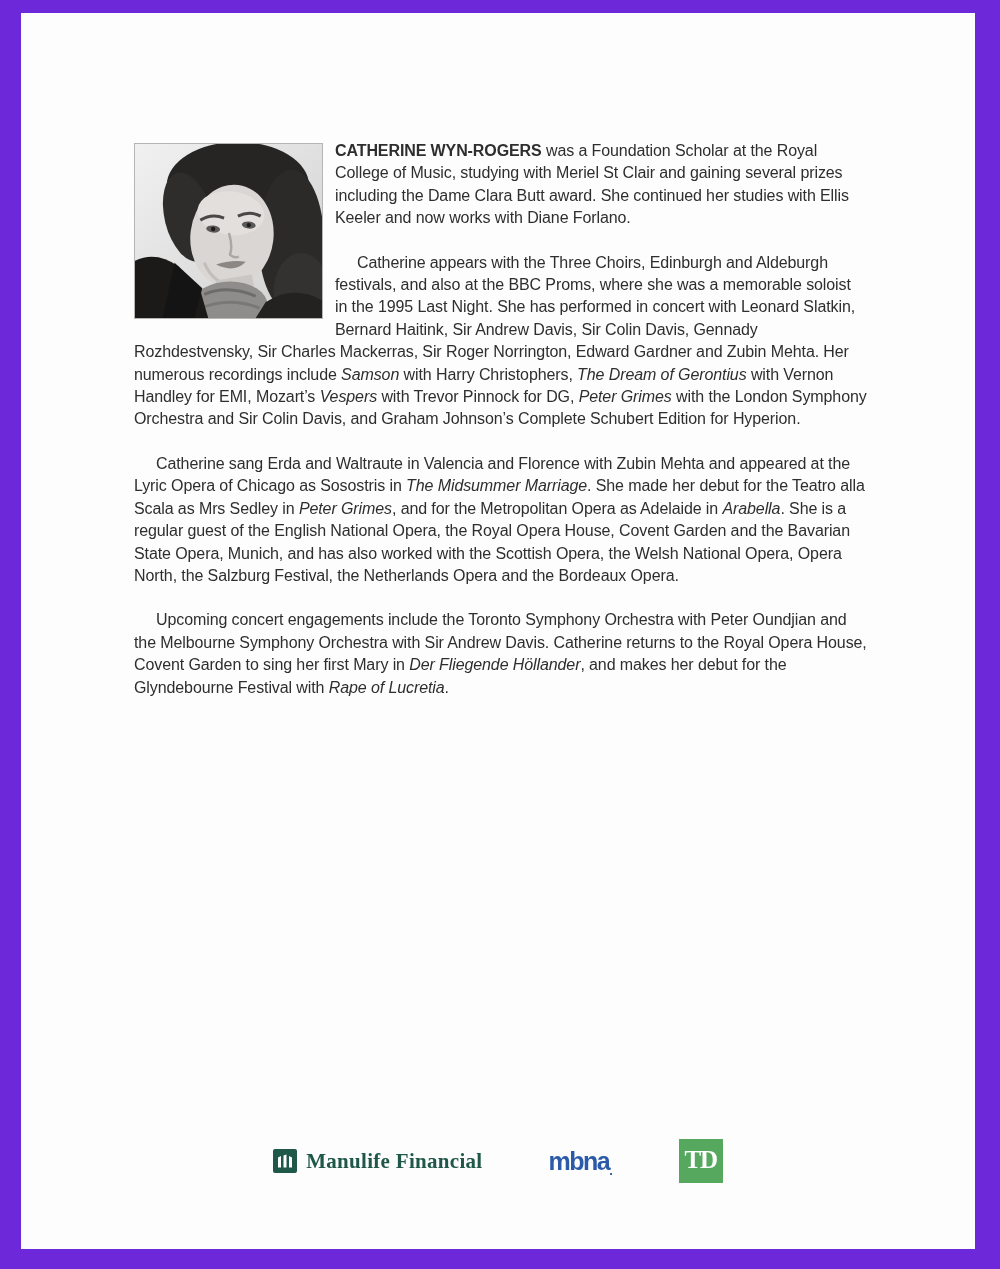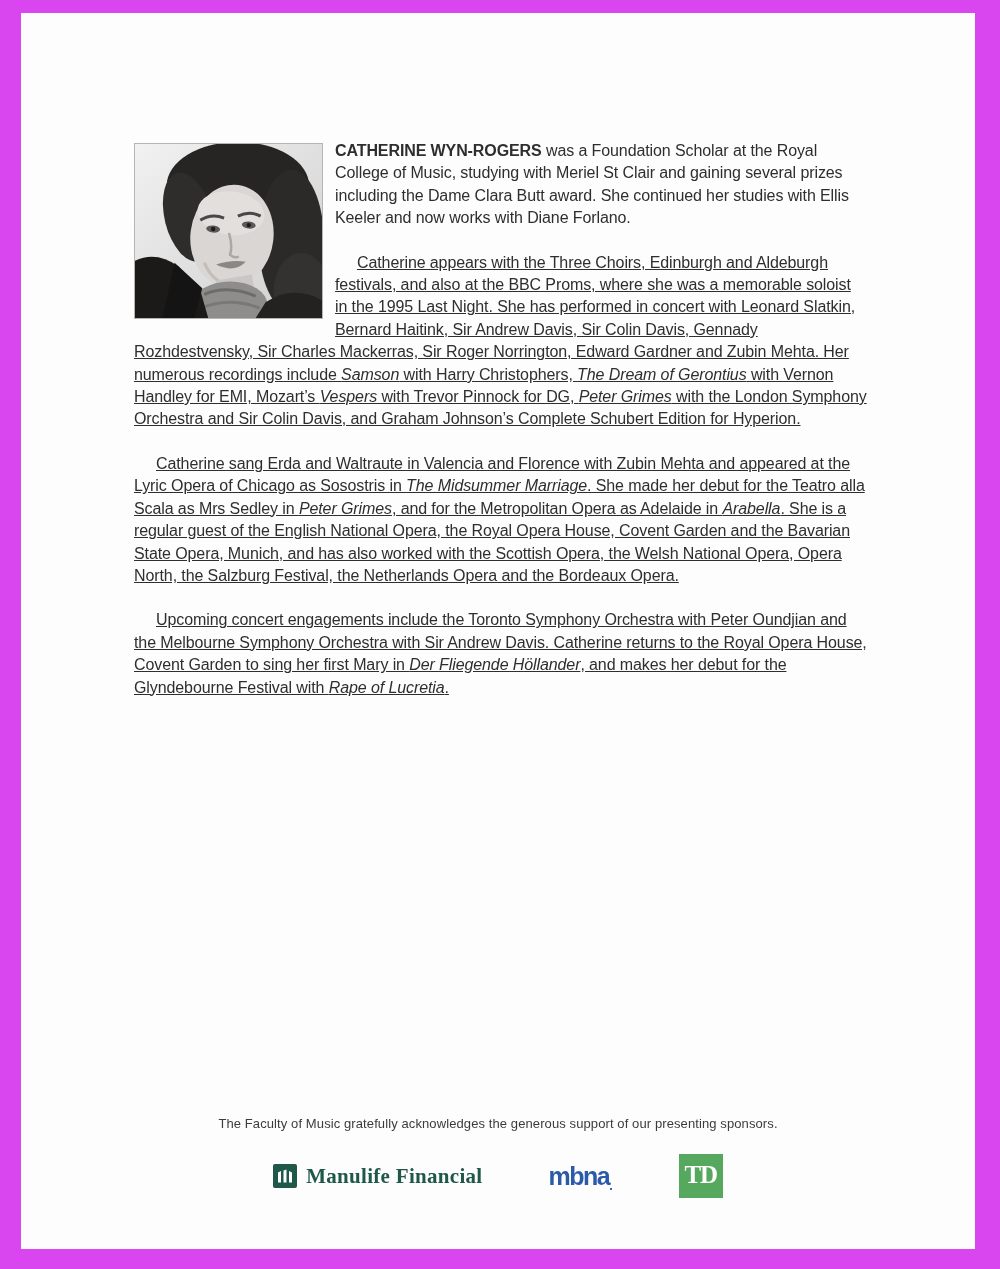--- a/index.html
+++ b/index.html
@@ -1,21 +1,21 @@
 <!DOCTYPE html>
 <html><head>
 <meta charset="utf-8">
 <style>
   * { margin: 0; padding: 0; box-sizing: border-box; }
   html, body { background: #000; }
   .frame {
     position: relative;
     width: 1000px;
     height: 1269px;
-    background: #d946ef;
+    background: #6d28d9;
     overflow: hidden;
     font-family: "Liberation Sans", sans-serif;
   }
   .page {
     position: absolute;
     left: 21px; top: 13px;
     width: 954px; height: 1236px;
     background: #fdfdfd;
   }
   .content {
@@ -32,21 +32,21 @@
   }
   .photo svg { display: block; width: 100%; height: 100%; }
   .bio-para {
     font-size: 16px;
     line-height: 22.4px;
     color: #2e2e2e;
     letter-spacing: -0.1px;
     margin-bottom: 22px;
     text-align: left;
   }
-  .bio-para.indent { text-indent: 22px; text-decoration: underline; }
+  .bio-para.indent { text-indent: 22px; }
   .bio-para .bold { font-weight: bold; }
   .bio-para .italic { font-style: italic; }
   .footer {
     position: absolute;
     left: 0; right: 0;
     top: 1103px;
     text-align: center;
   }
   .ack {
     font-size: 13px;
@@ -153,21 +153,20 @@
       </div>
       <div>
           <p class="bio-para"><span class="bold">CATHERINE WYN-ROGERS</span><span> was a Foundation Scholar at the Royal College of Music, studying with Meriel St Clair and gaining several prizes including the Dame Clara Butt award. She continued her studies with Ellis Keeler and now works with Diane Forlano.</span></p>
           <p class="bio-para indent"><span>Catherine appears with the Three Choirs, Edinburgh and Aldeburgh festivals, and also at the BBC Proms, where she was a memorable soloist in the 1995 Last Night. She has performed in concert with Leonard Slatkin, Bernard Haitink, Sir Andrew Davis, Sir Colin Davis, Gennady Rozhdestvensky, Sir Charles Mackerras, Sir Roger Norrington, Edward Gardner and Zubin Mehta. Her numerous recordings include </span><span class="italic">Samson</span><span> with Harry Christophers, </span><span class="italic">The Dream of Gerontius</span><span> with Vernon Handley for EMI, Mozart’s </span><span class="italic">Vespers</span><span> with Trevor Pinnock for DG, </span><span class="italic">Peter Grimes</span><span> with the London Symphony Orchestra and Sir Colin Davis, and Graham Johnson’s Complete Schubert Edition for Hyperion.</span></p>
           <p class="bio-para indent"><span>Catherine sang Erda and Waltraute in Valencia and Florence with Zubin Mehta and appeared at the Lyric Opera of Chicago as Sosostris in </span><span class="italic">The Midsummer Marriage</span><span>. She made her debut for the Teatro alla Scala as Mrs Sedley in </span><span class="italic">Peter Grimes</span><span>, and for the Metropolitan Opera as Adelaide in </span><span class="italic">Arabella</span><span>. She is a regular guest of the English National Opera, the Royal Opera House, Covent Garden and the Bavarian State Opera, Munich, and has also worked with the Scottish Opera, the Welsh National Opera, Opera North, the Salzburg Festival, the Netherlands Opera and the Bordeaux Opera.</span></p>
           <p class="bio-para indent"><span>Upcoming concert engagements include the Toronto Symphony Orchestra with Peter Oundjian and the Melbourne Symphony Orchestra with Sir Andrew Davis. Catherine returns to the Royal Opera House, Covent Garden to sing her first Mary in </span><span class="italic">Der Fliegende Höllander</span><span>, and makes her debut for the Glyndebourne Festival with </span><span class="italic">Rape of Lucretia</span><span>.</span></p>
         </div>
     </div>
 
     <div class="footer">
-      <div class="ack">The Faculty of Music gratefully acknowledges the generous support of our presenting sponsors.</div>
       <div class="logo-row">
 
         <div class="sponsor manulife">
           <svg width="24" height="24" viewBox="0 0 24 24">
             <rect x="0" y="0" width="24" height="24" rx="2" fill="#1f5748"></rect>
             <polygon points="5,8.5 8,7 8,18.5 5,18.5" fill="#ffffff"></polygon>
             <polygon points="10.5,6.5 13.5,5.5 13.5,18.5 10.5,18.5" fill="#ffffff"></polygon>
             <polygon points="16,7 19,8.5 19,18.5 16,18.5" fill="#ffffff"></polygon>
           </svg>
           <span class="manulife-text">Manulife Financial</span>

